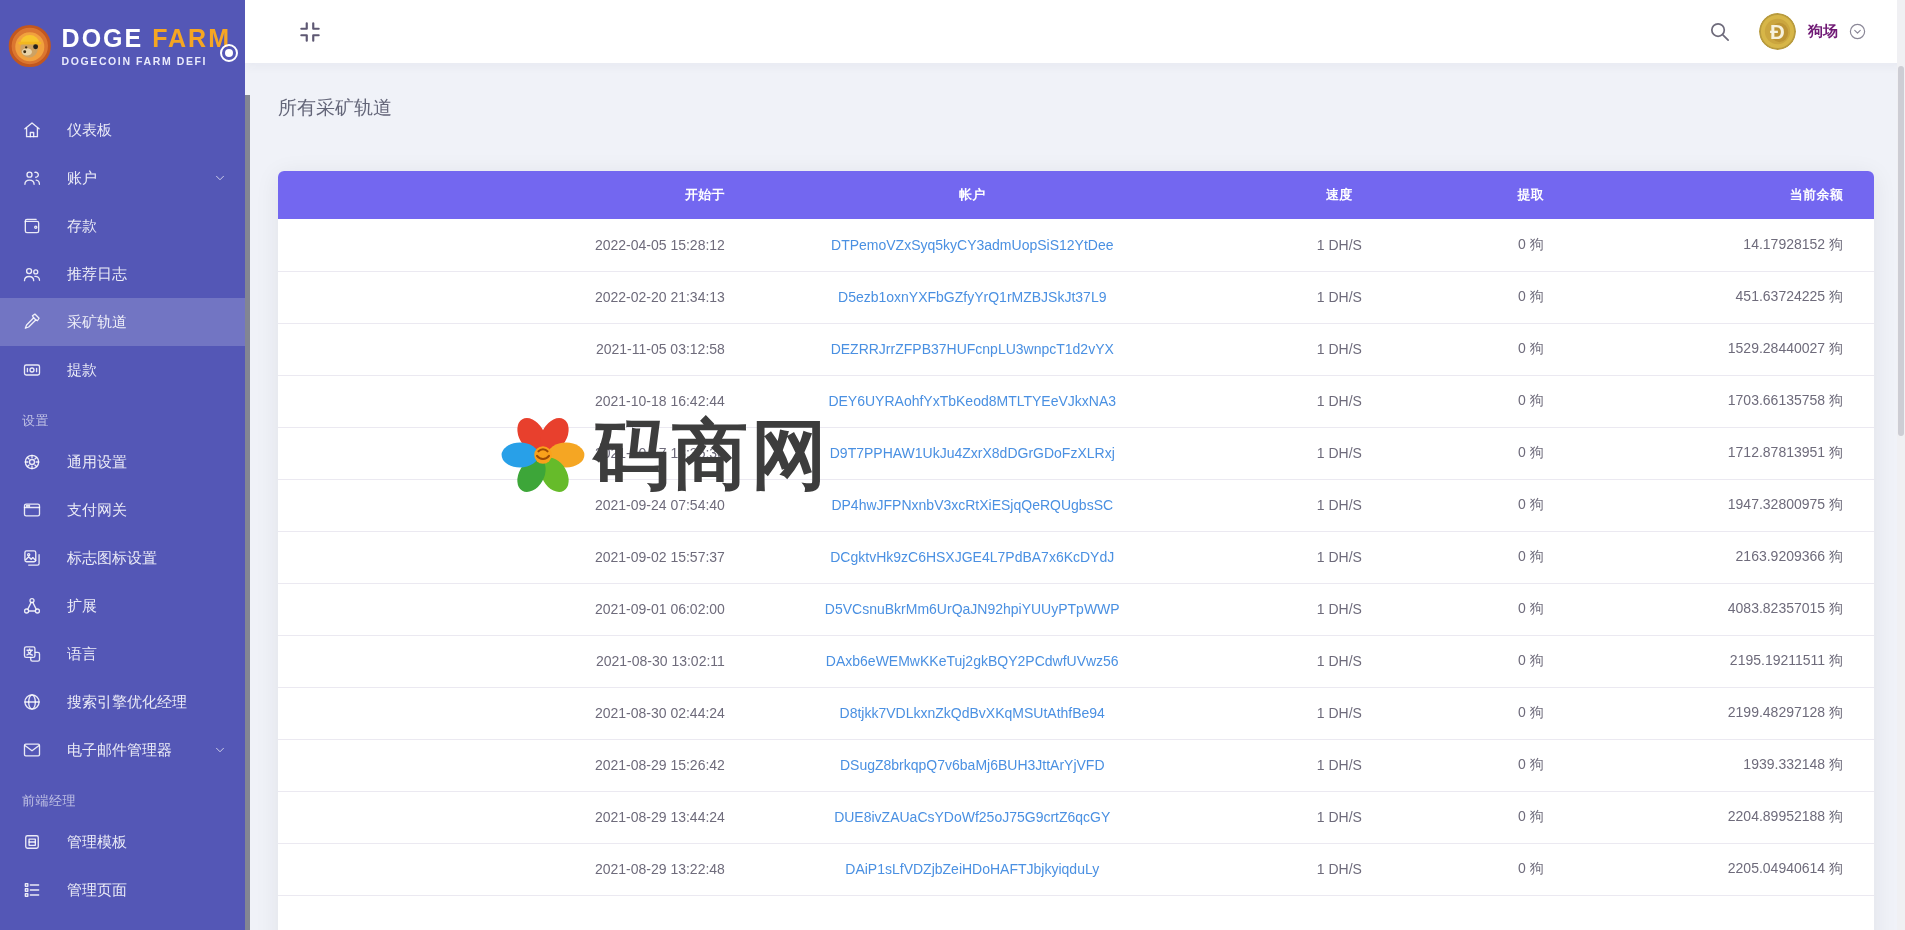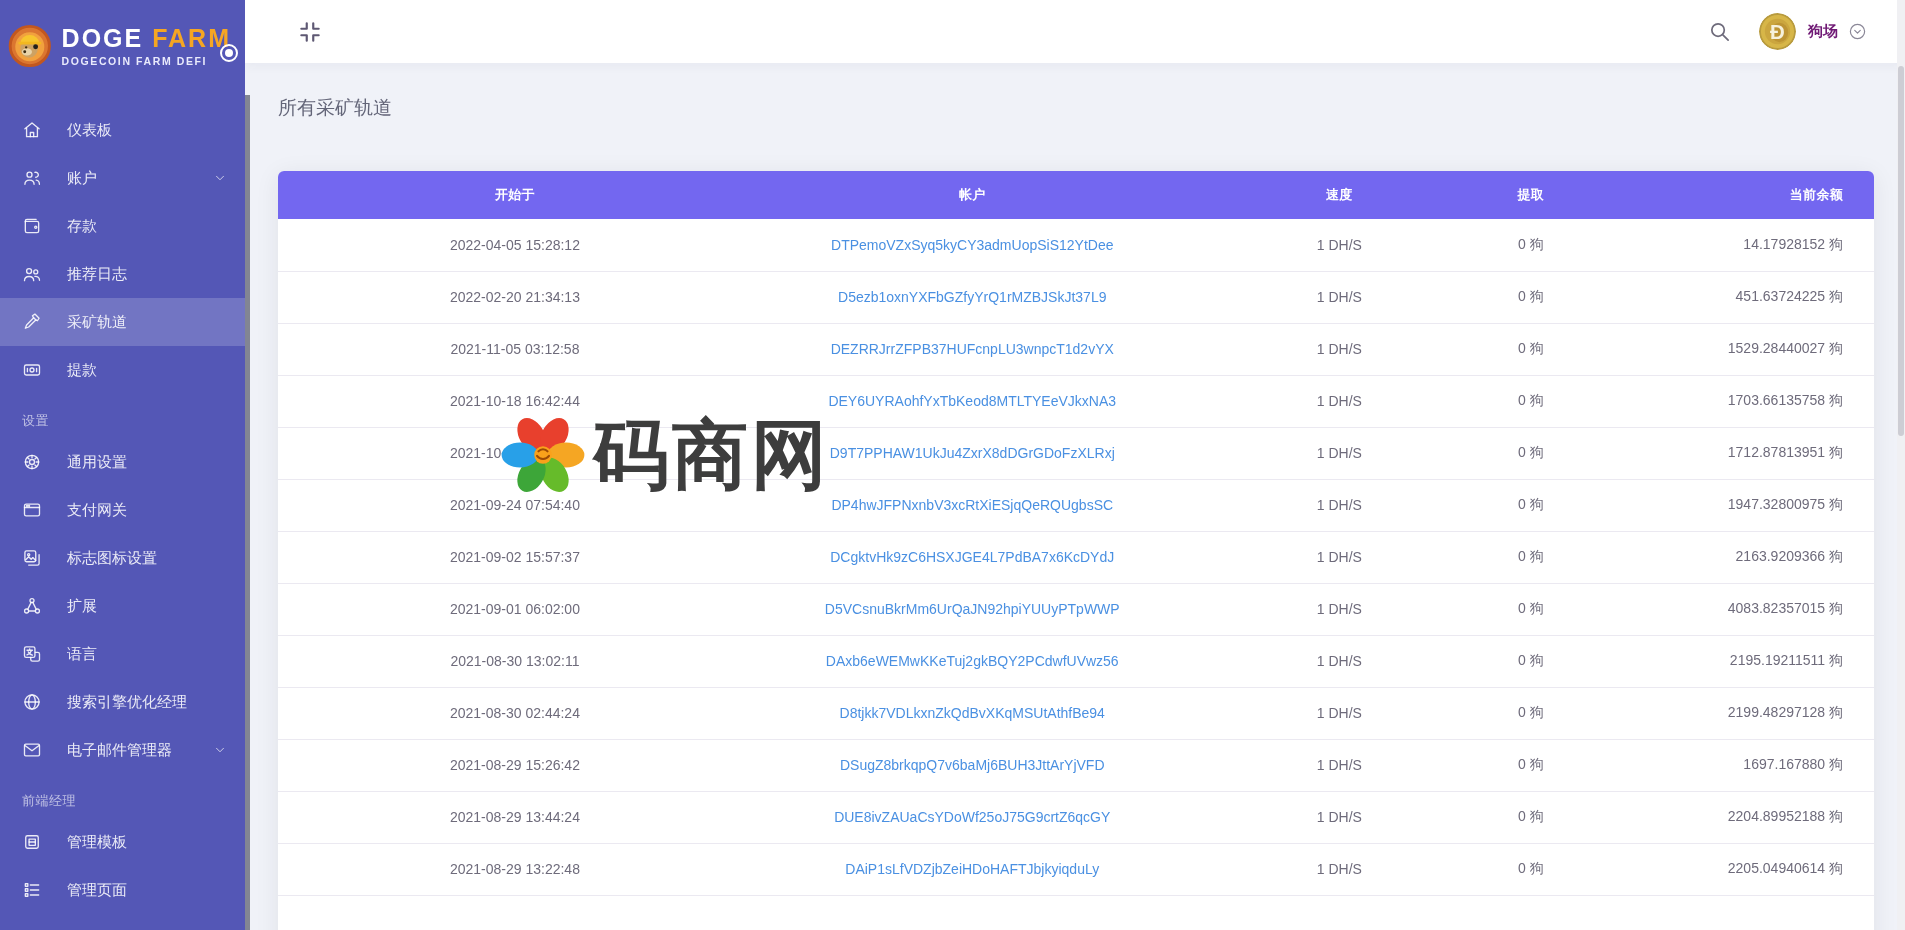--- a/index.html
+++ b/index.html
@@ -35,21 +35,21 @@
   .user-name { font-size:15px; color:#701a75; font-weight:bold; margin-right:10px; cursor:pointer; }
   .ic-chevcircle { width:19px; height:19px; stroke:#8a8797; stroke-width:1.5; cursor:pointer; }
 
   .content { padding:32px 31px 0 33px; }
   .page-title { font-size:19px; font-weight:400; color:#636578; margin-bottom:50px; }
 
   .card { background:#ffffff; border-radius:6px 6px 0 0; box-shadow:0 4px 24px rgba(34,41,47,.08); min-height:790px; overflow:hidden; }
   table { width:100%; border-collapse:collapse; }
   thead th { background:#7367f0; color:#ffffff; font-size:13px; font-weight:bold; height:48px; letter-spacing:.3px; }
   tbody td { height:52px; font-size:14px; color:#6e6b7b; border-bottom:1px solid #ebe9f1; background:#ffffff; }
-  th:nth-child(1), td:nth-child(1) { width:28%; text-align:center; padding-left:27px; }
+  th:nth-child(1), td:nth-child(1) { width:28%; text-align:right; padding-left:27px; }
   th:nth-child(2), td:nth-child(2) { width:31%; text-align:center; }
   th:nth-child(3), td:nth-child(3) { width:15%; text-align:center; }
   th:nth-child(4), td:nth-child(4) { width:9%;  text-align:center; }
   th:nth-child(5), td:nth-child(5) { width:17%; text-align:right; padding-right:31px;margin-top:28px; }
   .addr { color:#4a90e2; text-decoration:none; cursor:pointer; }
 
   
   .watermark { position:absolute; left:497px; top:405px; display:flex; align-items:center; gap:4px; z-index:8; pointer-events:none; }
   .watermark .wm-text { font-size:76px; font-weight:900; color:#3d3d3d; letter-spacing:3px; line-height:1; font-family:"Liberation Sans", sans-serif; }
 
@@ -328,21 +328,21 @@
               <td><a class="addr">D8tjkk7VDLkxnZkQdBvXKqMSUtAthfBe94</a></td>
               <td>1 DH/S</td>
               <td>0 狗</td>
               <td>2199.48297128 狗</td>
             </tr>
             <tr>
               <td>2021-08-29 15:26:42</td>
               <td><a class="addr">DSugZ8brkqpQ7v6baMj6BUH3JttArYjVFD</a></td>
               <td>1 DH/S</td>
               <td>0 狗</td>
-              <td>1697.167880 狗</td>
+              <td>1939.332148 狗</td>
             </tr>
             <tr>
               <td>2021-08-29 13:44:24</td>
               <td><a class="addr">DUE8ivZAUaCsYDoWf25oJ75G9crtZ6qcGY</a></td>
               <td>1 DH/S</td>
               <td>0 狗</td>
               <td>2204.89952188 狗</td>
             </tr>
             <tr>
               <td>2021-08-29 13:22:48</td>

